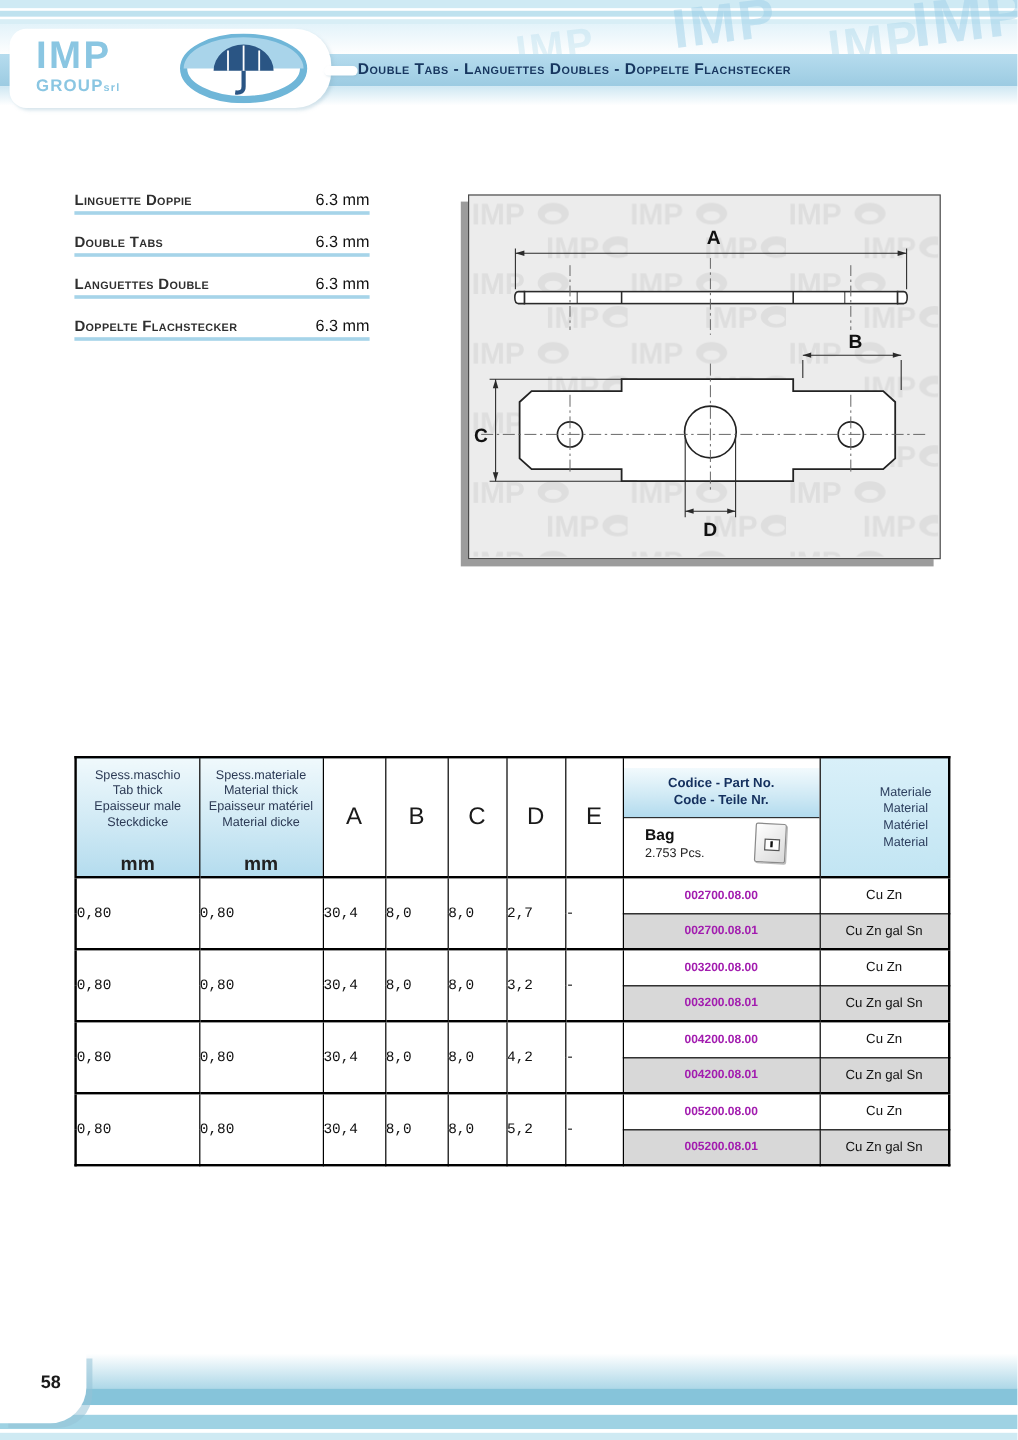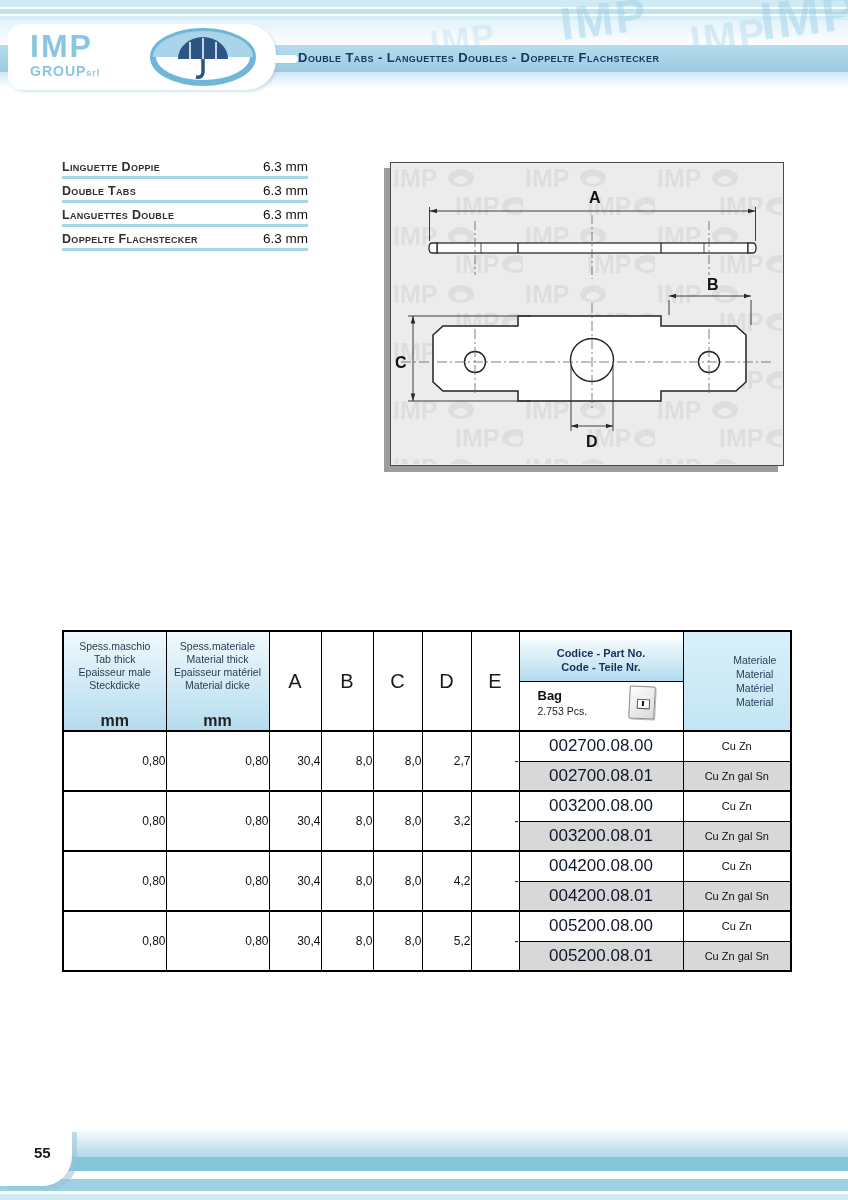--- a/index.html
+++ b/index.html
@@ -42,21 +42,21 @@
     background:#ffffff; border-radius:4px; box-shadow:1px 1px 2px rgba(140,180,200,.3); }
   .logo-text { position:absolute; left:22px; top:6px; color:#8ac6e2; line-height:1; }
   .logo-imp { font-size:32px; font-weight:bold; letter-spacing:2px; }
   .logo-group { font-size:14px; font-weight:bold; letter-spacing:1px; margin-top:2px; }
   .logo-srl { font-size:9px; font-weight:bold; }
   .logo-emblem { position:absolute; left:140px; top:4px; }
 
   
   .size-list { position:absolute; left:62px; top:155px; width:246px; }
   .size-row { display:flex; justify-content:space-between; align-items:flex-end;
-    height:24px; border-bottom:3px solid #a6d4e9; margin-bottom:0; }
+    height:24px; border-bottom:3px solid #a6d4e9; margin-bottom:11px; }
   .size-row + .size-row { margin-top:0; }
   .size-label { font-size:12.5px; font-weight:bold; font-variant:small-caps;
     color:#2f2f2f; letter-spacing:.3px; padding-bottom:2px; }
   .size-value { font-size:13.5px; color:#111; padding-bottom:2px; }
 
   
   .drawing-panel { position:absolute; left:390px; top:162px; width:394px; height:304px;
     background:#ececec; border:1.5px solid #4a4a4a;
     box-shadow:-6px 6px 0 0 #9c9c9c; }
   .drawing-panel svg { display:block; }
@@ -84,22 +84,22 @@
   .bag-icon { width:26px; height:33px; background:linear-gradient(135deg,#ffffff,#d9d9d9);
     border:1px solid #8a8a8a; border-radius:2px; position:relative; transform:rotate(3deg);
     margin-right:14px; box-shadow:1px 1px 0 #bbb; }
   .bag-icon::before { content:""; position:absolute; left:7px; top:12px; width:11px; height:8px;
     background:#fff; border:1px solid #555; }
   .bag-icon::after { content:""; position:absolute; left:12px; top:14px; width:2px; height:5px;
     background:#111; }
   th.materiale { background:linear-gradient(180deg,#d9f0f9,#c2e5f3);padding-left:36px; }
   .mat-head-lines { font-size:10.5px; line-height:14px; color:#2c3e5e; text-align:center; }
 
-  td.v { text-align:right; font-size:12px; color:#111; }
-  td.code { text-align:center; font-size:17px; font-weight:normal; color:#0f172a;
+  td.v { text-align:left; font-size:12px; color:#111;font-family:Liberation Mono, monospace; }
+  td.code { text-align:center; font-size:10px; font-weight:bold; color:#a21caf;
     border-left:2px solid #000; height:30px; }
   td.mat { text-align:center; font-size:11px; color:#111; height:30px; }
   td.alt { background:#d8d8d8; border-top:1.5px solid #000;margin-top:26px; }
   tr.group-first td { border-top:2px solid #000; }
 
   
   .f-grad { position:absolute; left:0; top:1128px; width:848px; height:29px;
     background:linear-gradient(180deg,#ffffff,#aed8e8); }
   .f-band { position:absolute; left:0; top:1157px; width:848px; height:14px; background:#86c4da; }
   .f-w1 { position:absolute; left:0; top:1171px; width:848px; height:8px; background:#ffffff; }
@@ -377,16 +377,16 @@
     </table>
   </div>
 
   <div class="f-grad"></div>
   <div class="f-band"></div>
   <div class="f-w1"></div>
   <div class="f-b2"></div>
   <div class="f-w2"></div>
   <div class="f-b3"></div>
   <div class="page-tab">
-    <span class="page-num">55</span>
+    <span class="page-num">58</span>
   </div>
 
 </div>
 
 </body></html>

